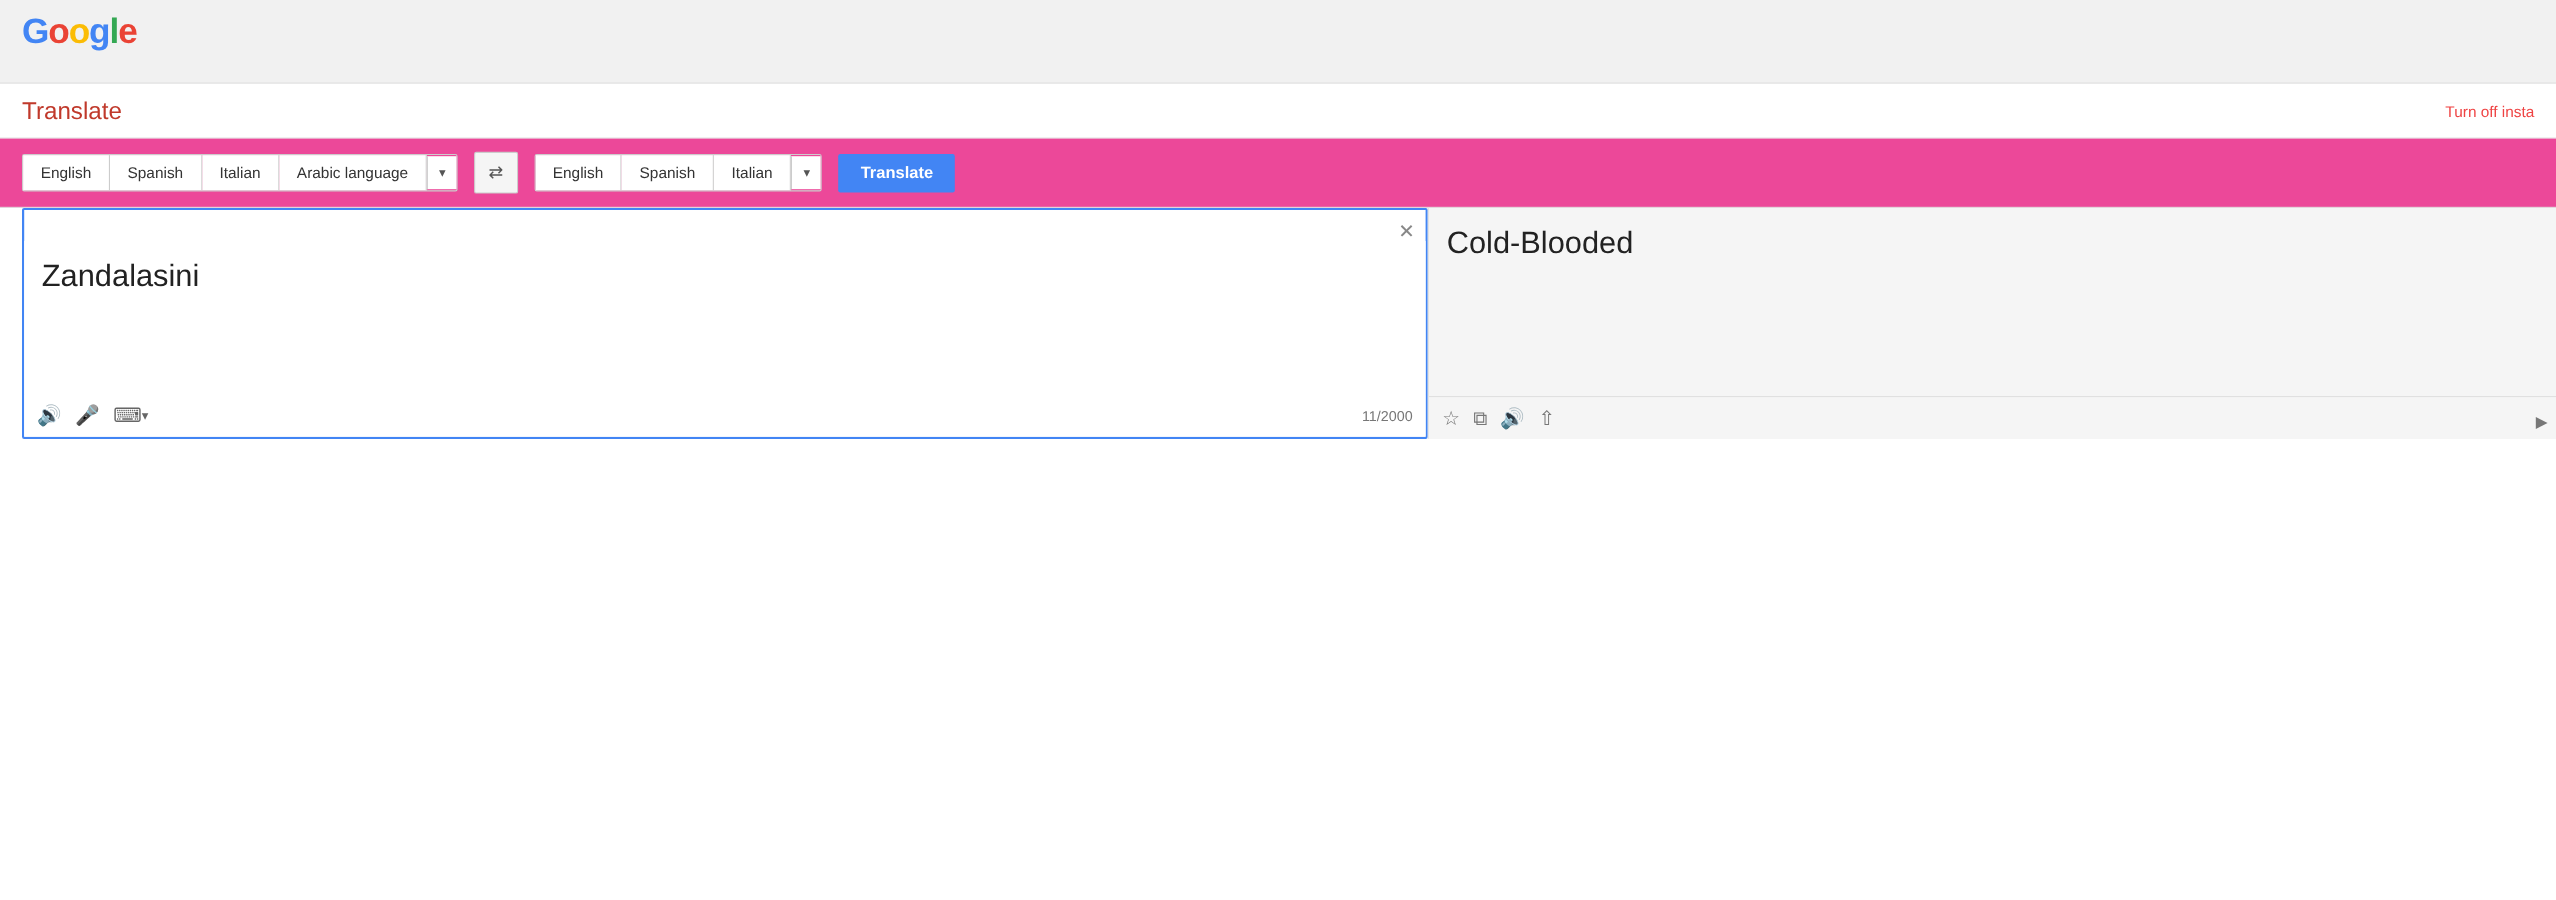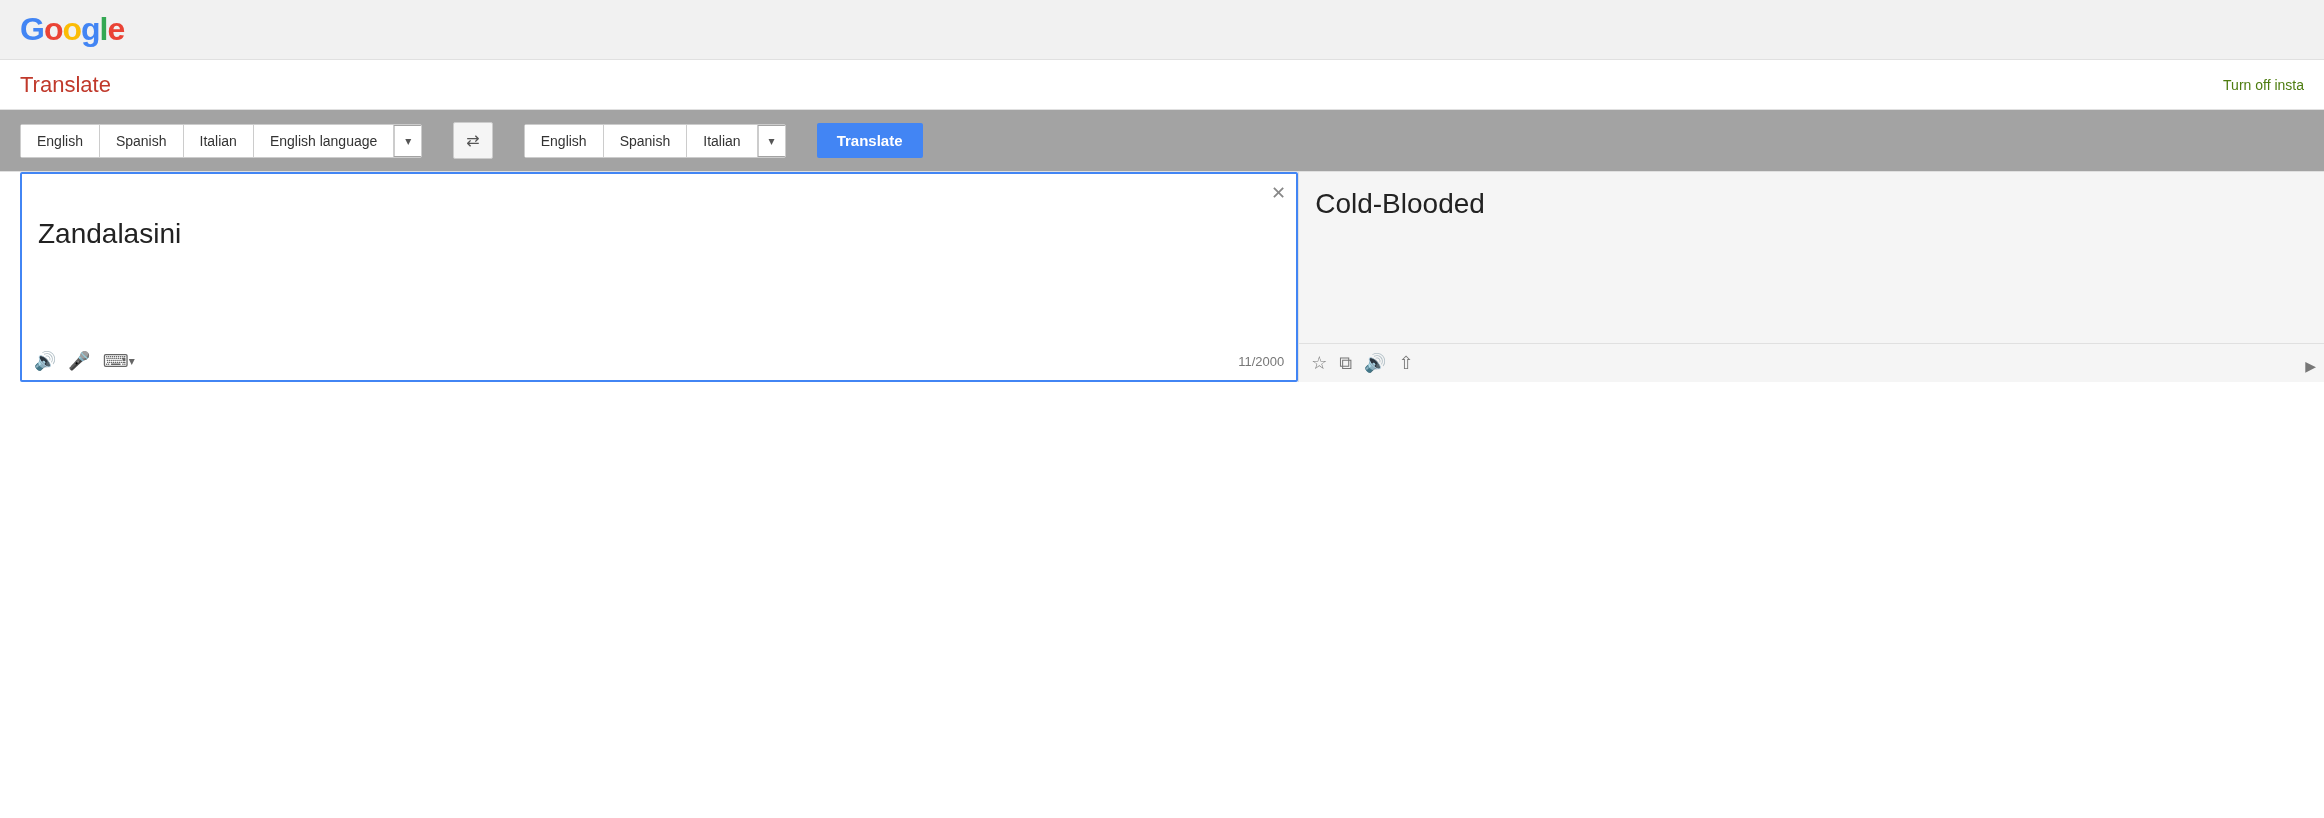--- a/index.html
+++ b/index.html
@@ -3,22 +3,22 @@
   <meta charset="utf-8">
   <style>
     * { box-sizing: border-box; margin: 0; padding: 0; }
     body { font-family: Arial, sans-serif; background: #fff; color: #222; }
 
     
     .header {
       background: #f1f1f1;
       padding: 10px 20px;
       display: flex;
-      align-items: center;
-      height: 60px;
+      align-items: flex-start;
+      height: 76px;
       border-bottom: 1px solid #e0e0e0;
     }
     .google-logo {
       font-size: 32px;
       font-weight: bold;
       letter-spacing: -1px;
     }
     .google-logo .g { color: #4285F4; }
     .google-logo .o1 { color: #EA4335; }
     .google-logo .o2 { color: #FBBC05; }
@@ -34,32 +34,32 @@
       justify-content: space-between;
       border-bottom: 1px solid #e0e0e0;
       height: 50px;
     }
     .translate-title {
       color: #c0392b;
       font-size: 22px;
       font-weight: normal;
     }
     .turn-off {
-      color: #4d7c0f;
+      color: #ef4444;
       font-size: 14px;
     }
 
     
     .toolbar-row {
       display: flex;
       align-items: center;
       padding: 12px 20px;
-      gap: 16px;
+      gap: 0;
       border-bottom: 1px solid #e0e0e0;
-      background: #a3a3a3;
+      background: #ec4899;
     }
 
     
     .lang-group {
       display: flex;
       align-items: center;
       border: 1px solid #ccc;
       border-radius: 2px;
       overflow: visible;
     }
@@ -261,21 +261,21 @@
   <span class="translate-title">Translate</span>
   <span class="turn-off">Turn off insta</span>
 </div>
 
 <div class="toolbar-row">
 
   <div class="lang-group">
     <button class="lang-btn">English</button>
     <button class="lang-btn">Spanish</button>
     <button class="lang-btn active">Italian</button>
-    <button class="lang-btn detect">English language</button>
+    <button class="lang-btn detect">Arabic language</button>
     <button class="dropdown-btn">▾</button>
   </div>
 
   <button class="swap-btn">⇄</button>
 
   <div class="right-lang-group">
     <button class="lang-btn">English</button>
     <button class="lang-btn">Spanish</button>
     <button class="lang-btn">Italian</button>
     <button class="dropdown-btn">▾</button>

